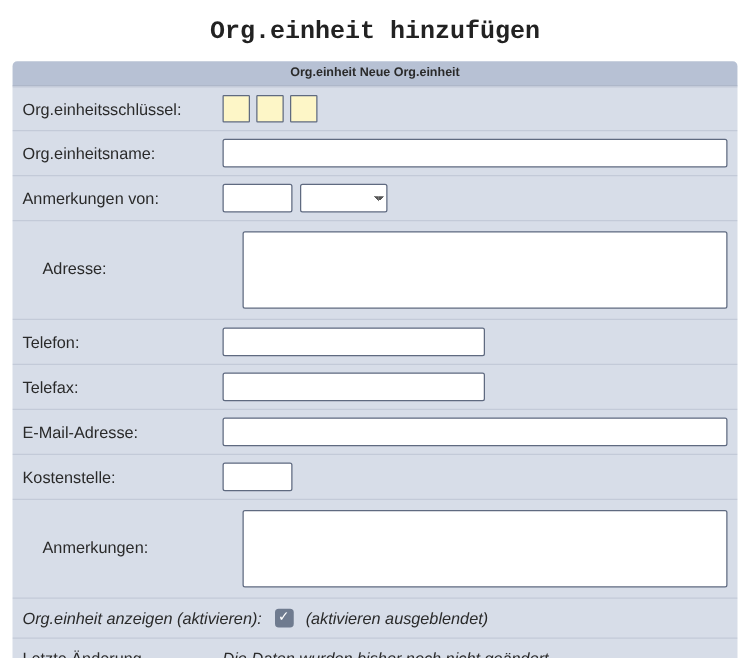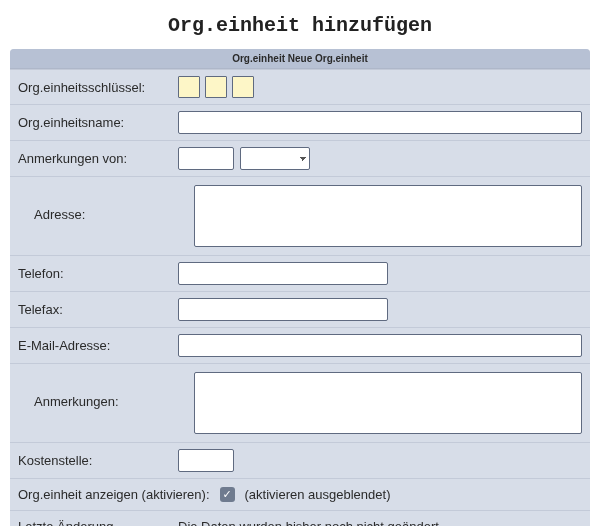--- a/index.html
+++ b/index.html
@@ -90,21 +90,21 @@
     background: #6f7b8f;
     display: inline-flex;
     align-items: center;
     justify-content: center;
     color: #fff;
     font-size: 11px;
     line-height: 1;
     cursor: pointer;
     margin: 0 4px;
   }
-  .muted { color: #2a2a2a; }
+  .muted { color: #2a2a2a; font-style: italic; }
   select.fake-select {
     appearance: none;
     -webkit-appearance: none;
     padding-right: 14px;
     background-image: linear-gradient(45deg, transparent 50%, #555 50%), linear-gradient(135deg, #555 50%, transparent 50%);
     background-position: right 6px center, right 2px center;
     background-size: 4px 4px, 4px 4px;
     background-repeat: no-repeat;
   }
 </style>
@@ -161,31 +161,31 @@
     </div>
   </div>
 
   <div class="row">
     <div class="label-cell">E-Mail-Adresse:</div>
     <div class="field-cell">
       <input type="text" class="w-mail" value="" style="">
     </div>
   </div>
 
+  <div class="row">
+    <div class="label-cell">Kostenstelle:</div>
+    <div class="field-cell">
+      <input type="text" class="w-cost" value="" style="">
+    </div>
+  </div>
+
   <div class="row row-tall">
     <div class="label-cell">Anmerkungen:</div>
     <div class="field-cell">
       <textarea class="ta-notes" style=""></textarea>
-    </div>
-  </div>
-
-  <div class="row">
-    <div class="label-cell">Kostenstelle:</div>
-    <div class="field-cell">
-      <input type="text" class="w-cost" value="" style="">
     </div>
   </div>
 
   <div class="row">
     <div class="field-cell">
       <span class="muted">Org.einheit anzeigen (aktivieren):</span>
       <span class="chk">✓</span>
       <span class="muted">(aktivieren ausgeblendet)</span>
     </div>
   </div>

